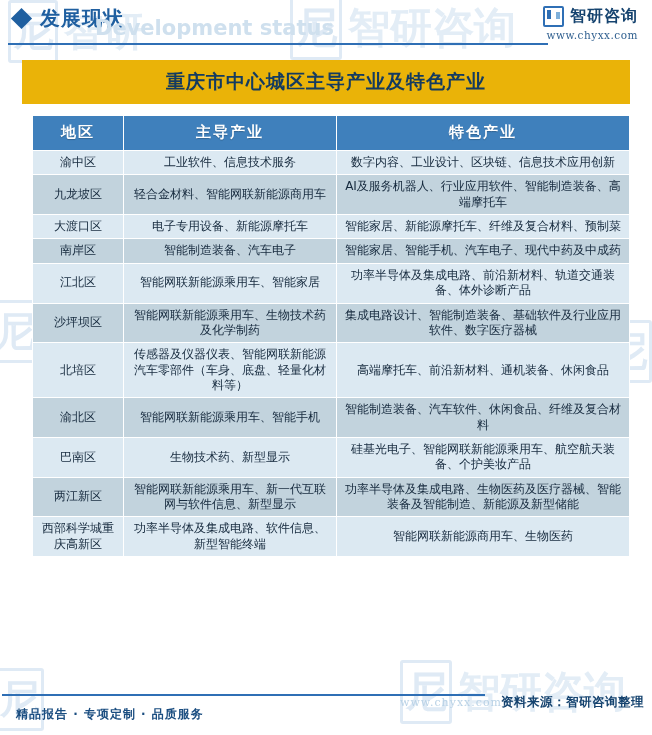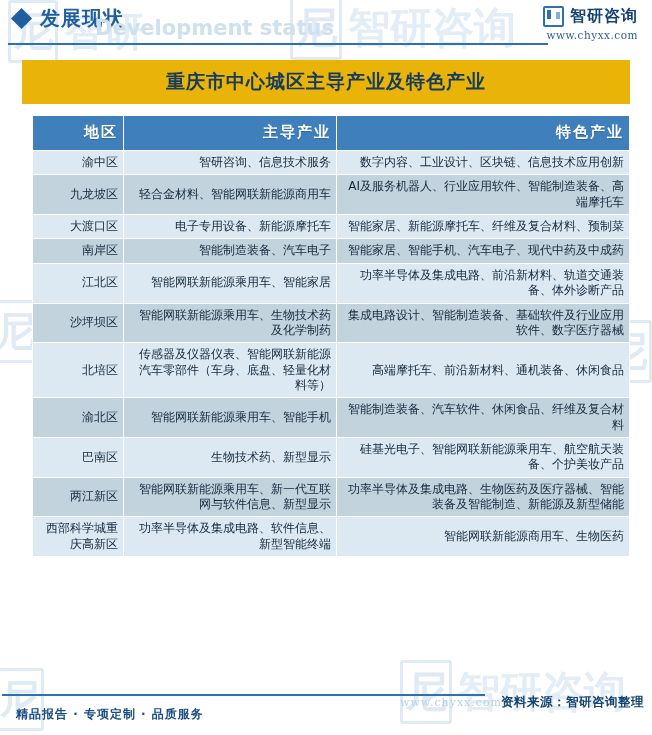--- a/index.html
+++ b/index.html
@@ -168,21 +168,21 @@
   table.main {
     border-collapse: separate;
     border-spacing: 1px 1px;
     width: 598px;
     table-layout: fixed;
     background: #ffffff;
   }
   table.main th,
   table.main td {
     padding: 4px 5px;
-    text-align: right;
+    text-align: center;
     vertical-align: middle;
     font-size: 12px;
     line-height: 1.28;
     color: #15293d;
     font-family: "DejaVu Sans", "Liberation Sans", sans-serif;
     word-break: break-all;
   }
   table.main th {
     background: #3f80bc;
     color: #ffffff;
@@ -297,21 +297,21 @@
     <thead>
       <tr>
         <th>地区</th>
         <th>主导产业</th>
         <th>特色产业</th>
       </tr>
     </thead>
     <tbody>
         <tr class="odd">
           <td>渝中区</td>
-          <td>智研咨询、信息技术服务</td>
+          <td>工业软件、信息技术服务</td>
           <td>数字内容、工业设计、区块链、信息技术应用创新</td>
         </tr>
         <tr class="even">
           <td>九龙坡区</td>
           <td>轻合金材料、智能网联新能源商用车</td>
           <td>AI及服务机器人、行业应用软件、智能制造装备、高端摩托车</td>
         </tr>
         <tr class="odd">
           <td>大渡口区</td>
           <td>电子专用设备、新能源摩托车</td>

